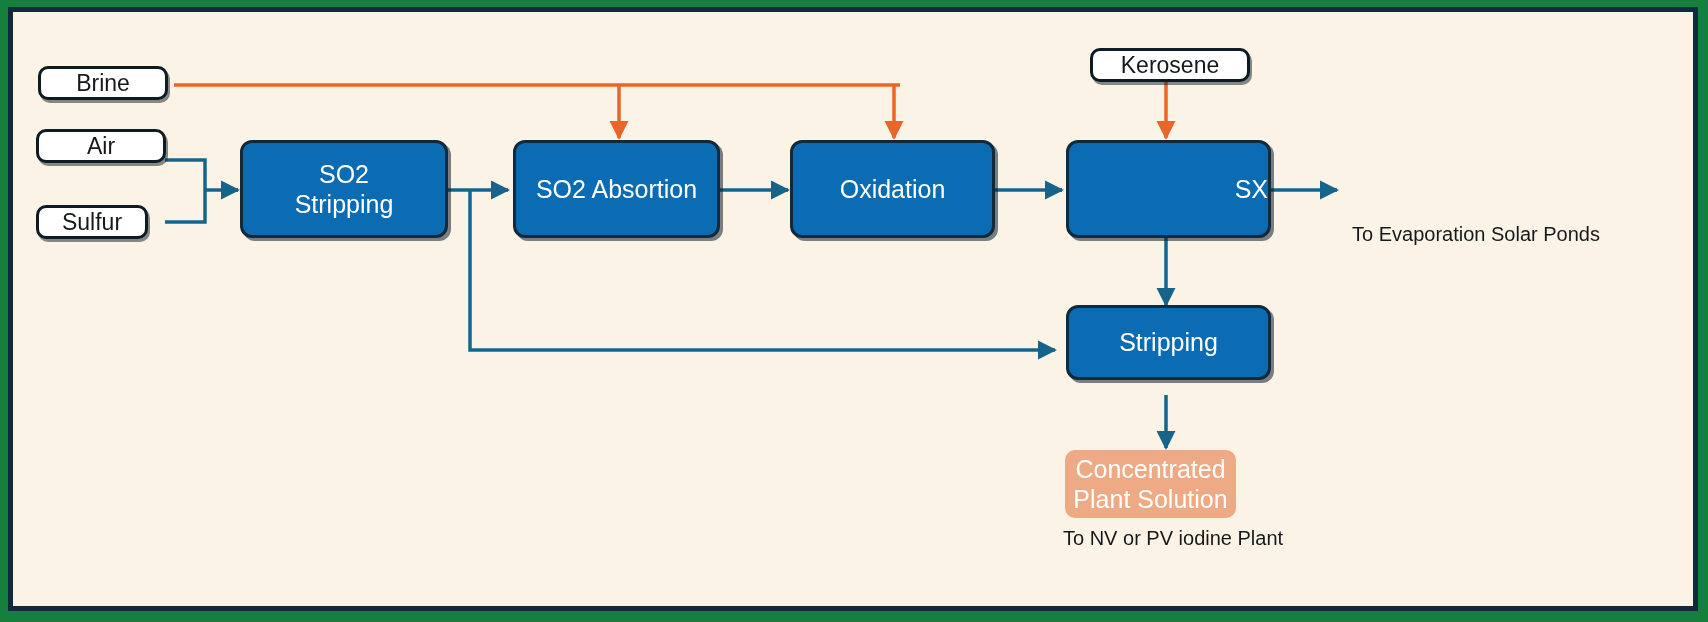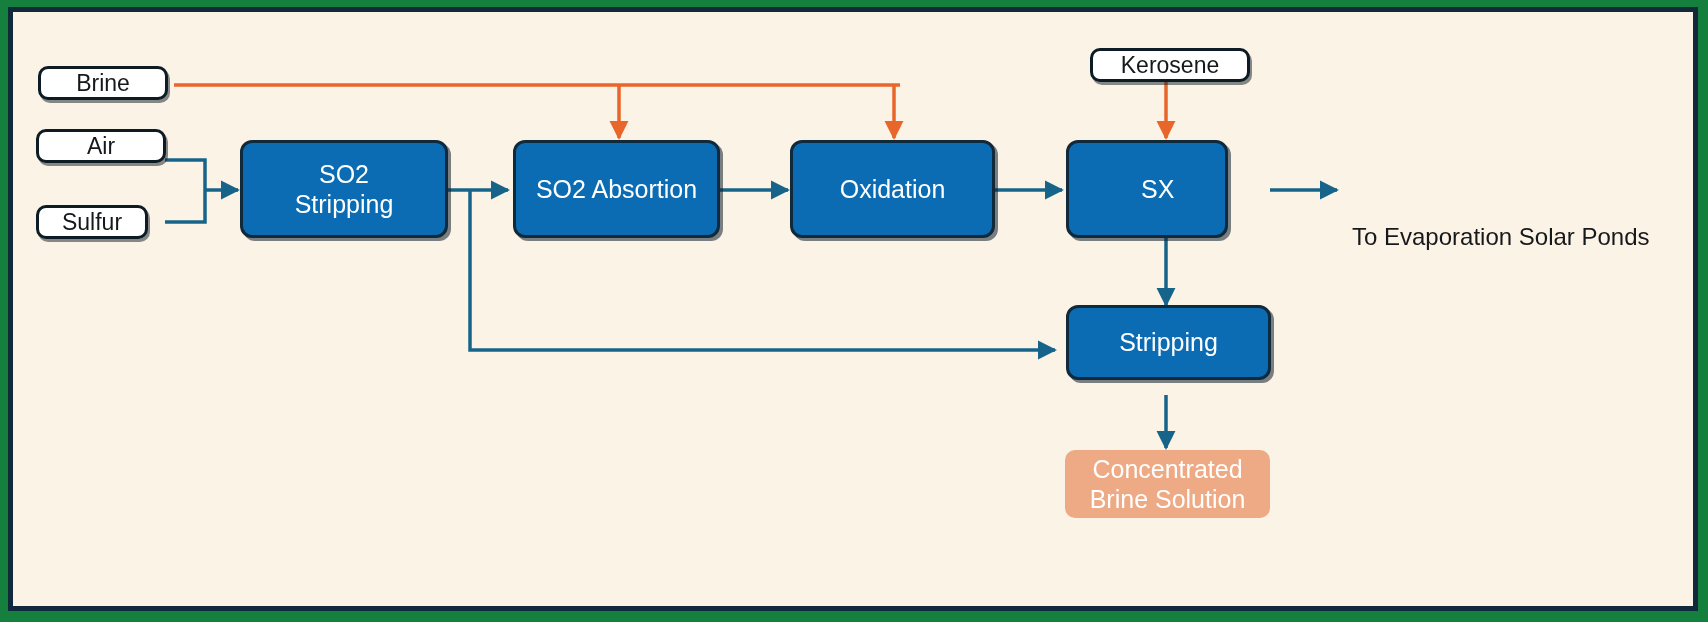--- a/index.html
+++ b/index.html
@@ -68,21 +68,21 @@
   .product {
     background: #eeaa84;
     border: none;
     border-radius: 10px;
     color: #ffffff;
     font-size: 25px;
   }
   .caption {
     position: absolute;
     color: #16191c;
-    font-size: 24px;
+    font-size: 20px;
     white-space: nowrap;
   }
 </style>
 </head>
 <body>
 
 <div id="canvas">
   <div id="frame"></div>
 
   <svg id="svg-layer" viewBox="0 0 1708 622" xmlns="http://www.w3.org/2000/svg">
@@ -152,31 +152,34 @@
   </div>
 
   <div class="node unit" style="left:513px; top:140px; width:207px; height:98px;">
     <span>SO2 Absortion</span>
   </div>
 
   <div class="node unit" style="left:790px; top:140px; width:205px; height:98px;">
     <span>Oxidation</span>
   </div>
 
-  <div class="node unit" style="left:1066px; top:140px; width:162px; height:98px; justify-content:flex-start; padding-left:72px;">
+  <div class="node unit" style="left:1066px; top:140px; width:205px; height:98px; justify-content:flex-end; padding-left:72px;">
     <span>SX</span>
   </div>
 
   <div class="node unit" style="left:1066px; top:305px; width:205px; height:75px;">
     <span>Stripping</span>
   </div>
 
 
-  <div class="node product" style="left:1065px; top:450px; width:205px; height:68px; flex-direction:column;">
+  <div class="node product" style="left:1065px; top:450px; width:171px; height:68px; flex-direction:column;">
     <span>Concentrated</span>
-    <span>Brine Solution</span>
+    <span>Plant Solution</span>
   </div>
 
   <div class="caption" style="left:1352px; top:223px;">
     <span>To Evaporation Solar Ponds</span>
   </div>
 
+  <div class="caption" style="left:1063px; top:527px;">
+    <span>To NV or PV iodine Plant</span>
+  </div>
 </div>
 
 </body></html>

